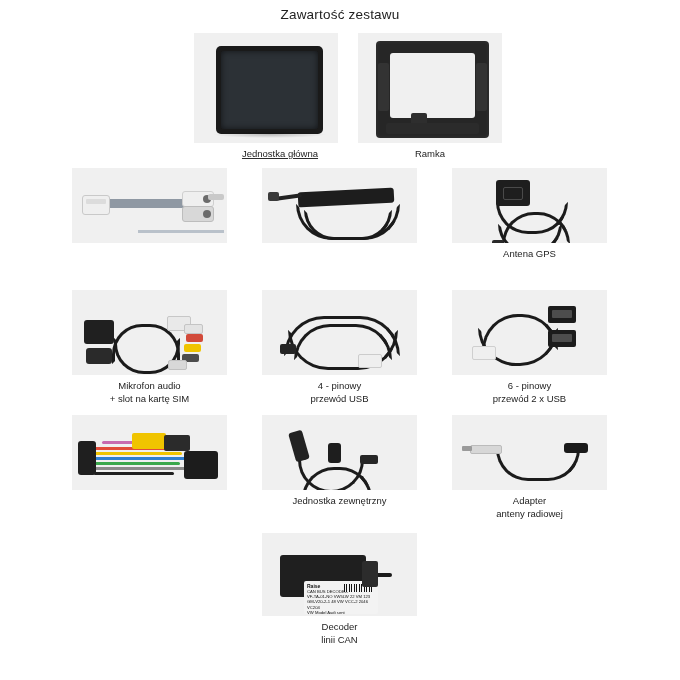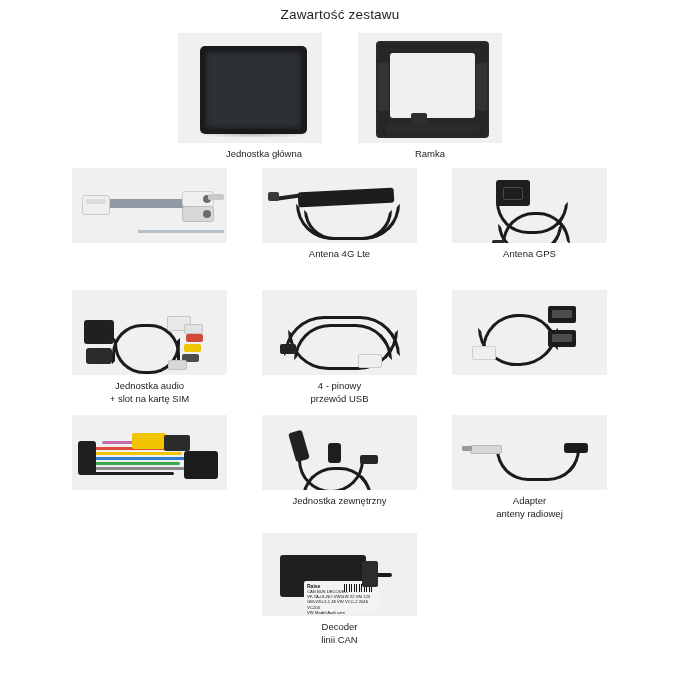--- a/index.html
+++ b/index.html
@@ -164,21 +164,21 @@
   .cd-label .bars { position:absolute; right:4px; top:3px; width:30px; height:8px;
      background: repeating-linear-gradient(90deg,#111 0 1px,#f3f3f3 1px 2px,#111 2px 3px,#f3f3f3 3px 5px);}
   .cd-conn  { position:absolute; left:100px; top:28px; width:16px; height:26px; background:#2c2c2c; border-radius:2px;}
   .cd-w     { position:absolute; left:104px; top:40px; width:26px; height:4px; background:#1b1b1b; border-radius:2px;}
 </style>
 </head>
 <body>
 
 <div class="page-title">Zawartość zestawu</div>
 
-<div class="item" style="left:178px; top:33px; width:172px;">
+<div class="item" style="left:194px; top:33px; width:172px;text-decoration:underline;">
   <div class="thumb" style="width:144px;height:110px;">
     <div class="hu-body">
       <div class="hu-screen"></div>
     </div>
     <div class="hu-shadow"></div>
   </div>
   <div class="caption">Jednostka główna</div>
 </div>
 
 <div class="item" style="left:358px; top:33px; width:144px;">
@@ -213,21 +213,20 @@
 </div>
 
 <div class="item" style="left:262px; top:168px; width:155px;">
   <div class="thumb" style="width:155px;height:75px;">
     <div class="ant-loop1"></div>
     <div class="ant-loop2"></div>
     <div class="ant-strip"></div>
     <div class="ant-lead"></div>
     <div class="ant-conn"></div>
   </div>
-  <div class="caption">Antena  4G Lte</div>
 </div>
 
 <div class="item" style="left:452px; top:168px; width:155px;">
   <div class="thumb" style="width:155px;height:75px;">
     <div class="gps-w1"></div>
     <div class="gps-w2"></div>
     <div class="gps-w3"></div>
     <div class="gps-box">
         <i></i>
       </div>
@@ -242,21 +241,21 @@
     <div class="ah-bundle2"></div>
     <div class="ah-conn"></div>
     <div class="ah-conn2"></div>
     <div class="ah-sim"></div>
     <div class="ah-rca" style="left:112px;top:34px;background:#e3e3e3;border:1px solid #c4c4c4;"></div>
     <div class="ah-rca" style="left:114px;top:44px;background:#d24a3a;"></div>
     <div class="ah-rca" style="left:112px;top:54px;background:#f0c400;"></div>
     <div class="ah-rca" style="left:110px;top:64px;background:#4d4d4d;"></div>
     <div class="ah-rca" style="left:96px;top:70px;background:#d8d8d8;border:1px solid #c0c0c0;"></div>
   </div>
-  <div class="caption">Jednostka audio
+  <div class="caption">Mikrofon audio
 + slot na kartę SIM</div>
 </div>
 
 <div class="item" style="left:262px; top:290px; width:155px;">
   <div class="thumb" style="width:155px;height:85px;">
     <div class="u4-loop1"></div>
     <div class="u4-loop2"></div>
     <div class="u4-loop3"></div>
     <div class="u4-plug"></div>
     <div class="u4-end"></div>
@@ -270,20 +269,22 @@
     <div class="u6-w1"></div>
     <div class="u6-w2"></div>
     <div class="u6-a">
         <i></i>
       </div>
     <div class="u6-b">
         <i></i>
       </div>
     <div class="u6-plug"></div>
   </div>
+  <div class="caption">6 - pinowy
+przewód 2 x USB</div>
 </div>
 
 <div class="item" style="left:72px; top:415px; width:155px;">
   <div class="thumb" style="width:155px;height:75px;">
     <div class="mh-w" style="left:22px;top:32px;width:92px;background:#e24b3a;"></div>
     <div class="mh-w" style="left:22px;top:37px;width:88px;background:#f0c400;"></div>
     <div class="mh-w" style="left:22px;top:42px;width:94px;background:#2f7fd1;"></div>
     <div class="mh-w" style="left:22px;top:47px;width:86px;background:#3aa84c;"></div>
     <div class="mh-w" style="left:22px;top:52px;width:92px;background:#8a8a8a;"></div>
     <div class="mh-w" style="left:22px;top:57px;width:80px;background:#1f1f1f;"></div>

